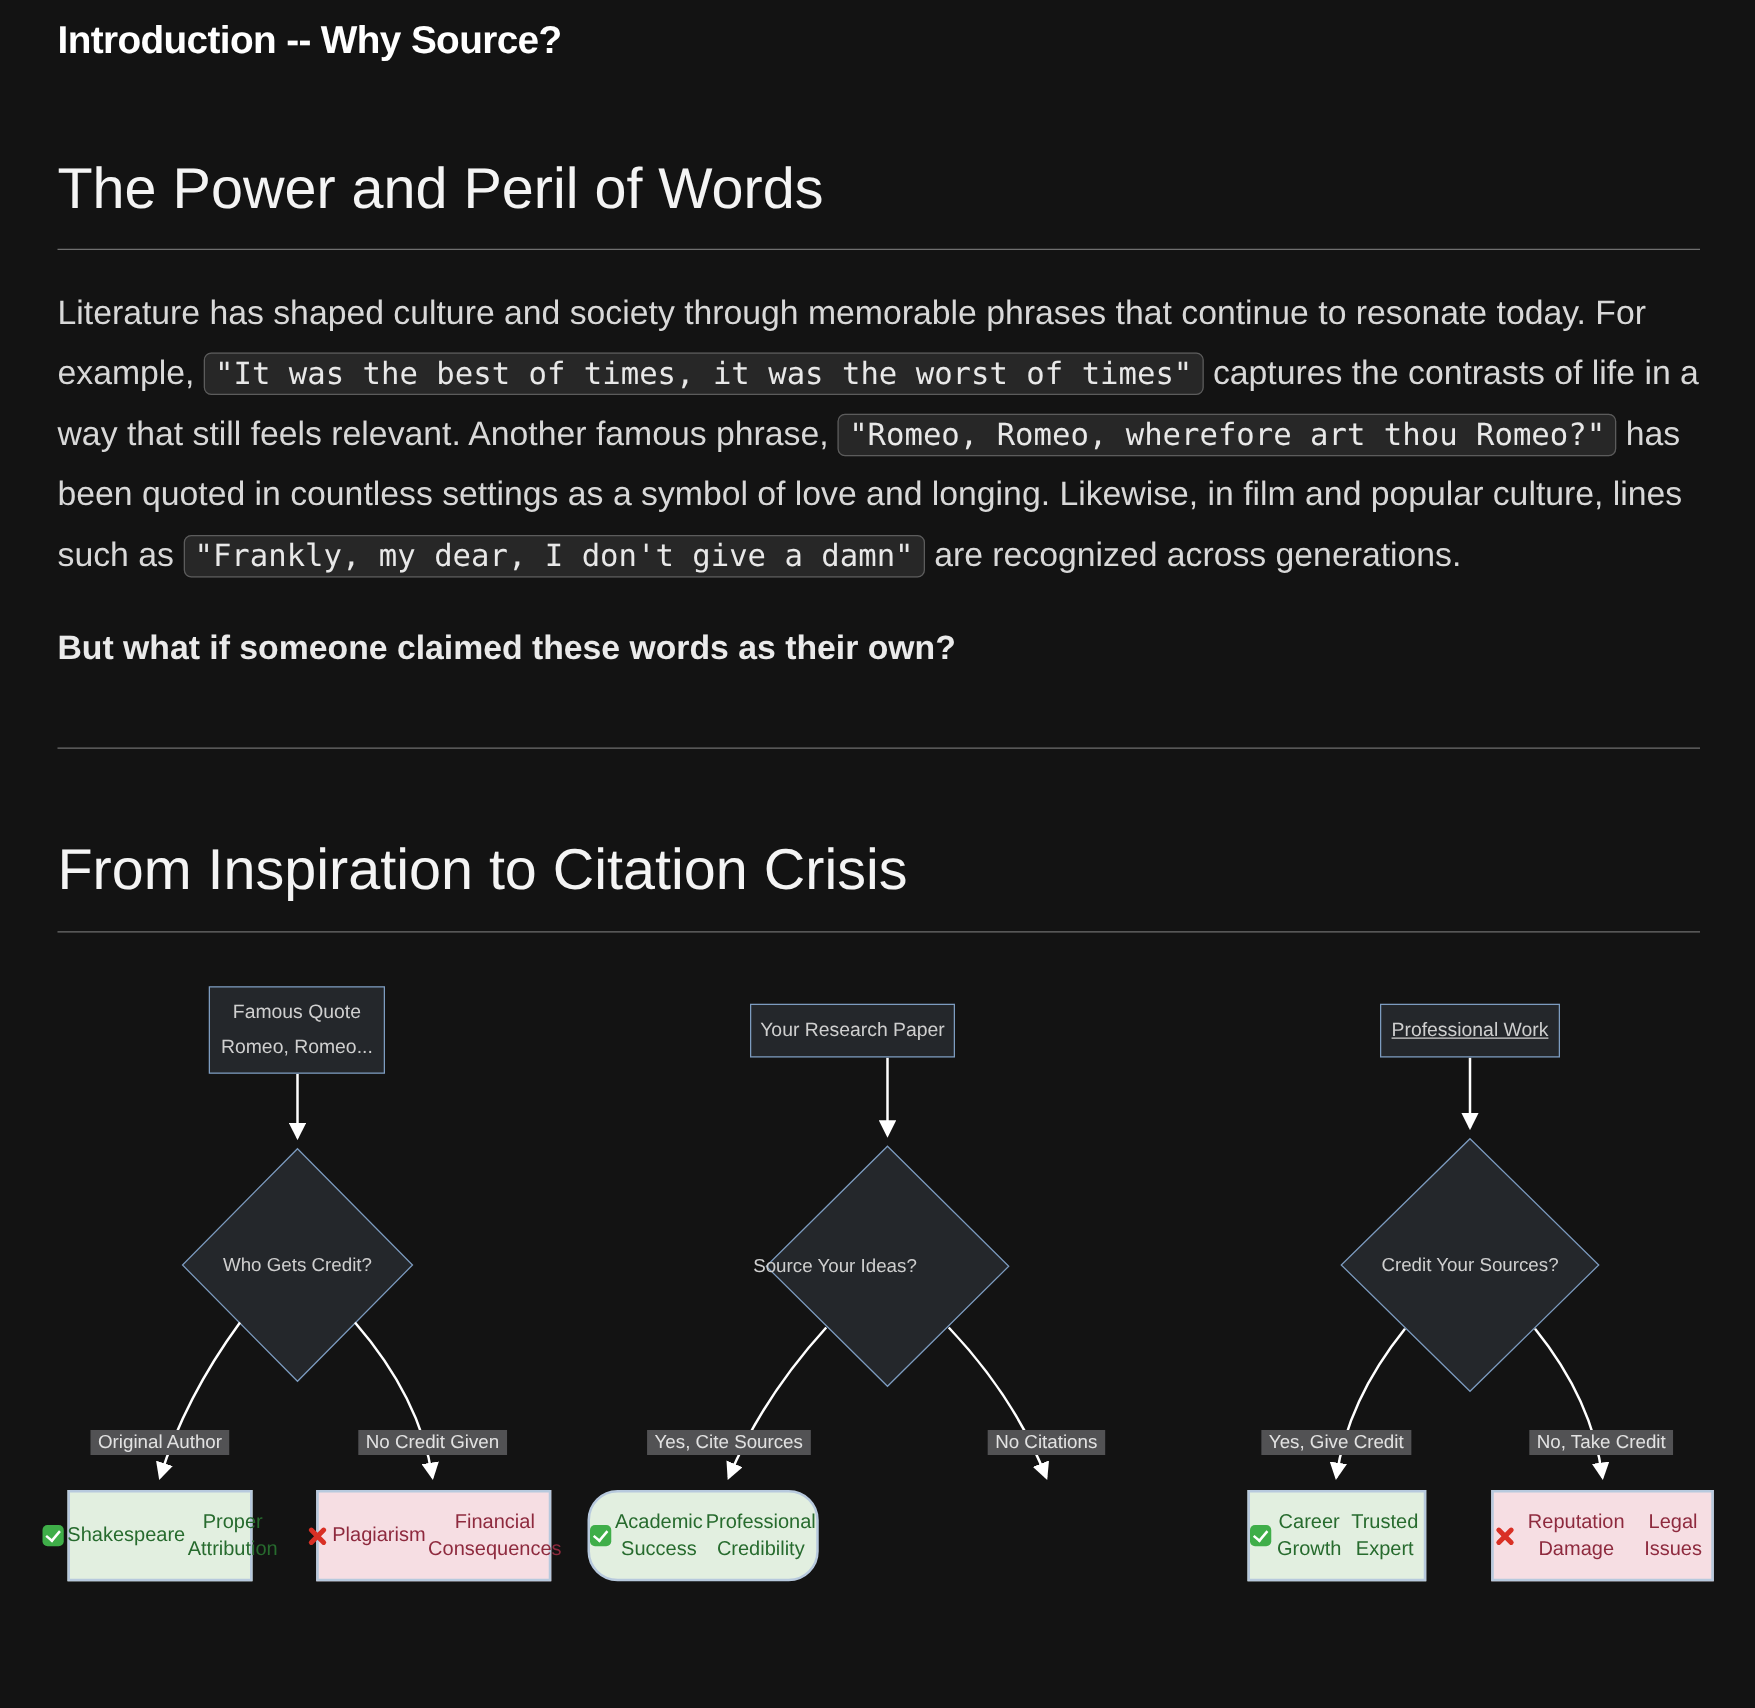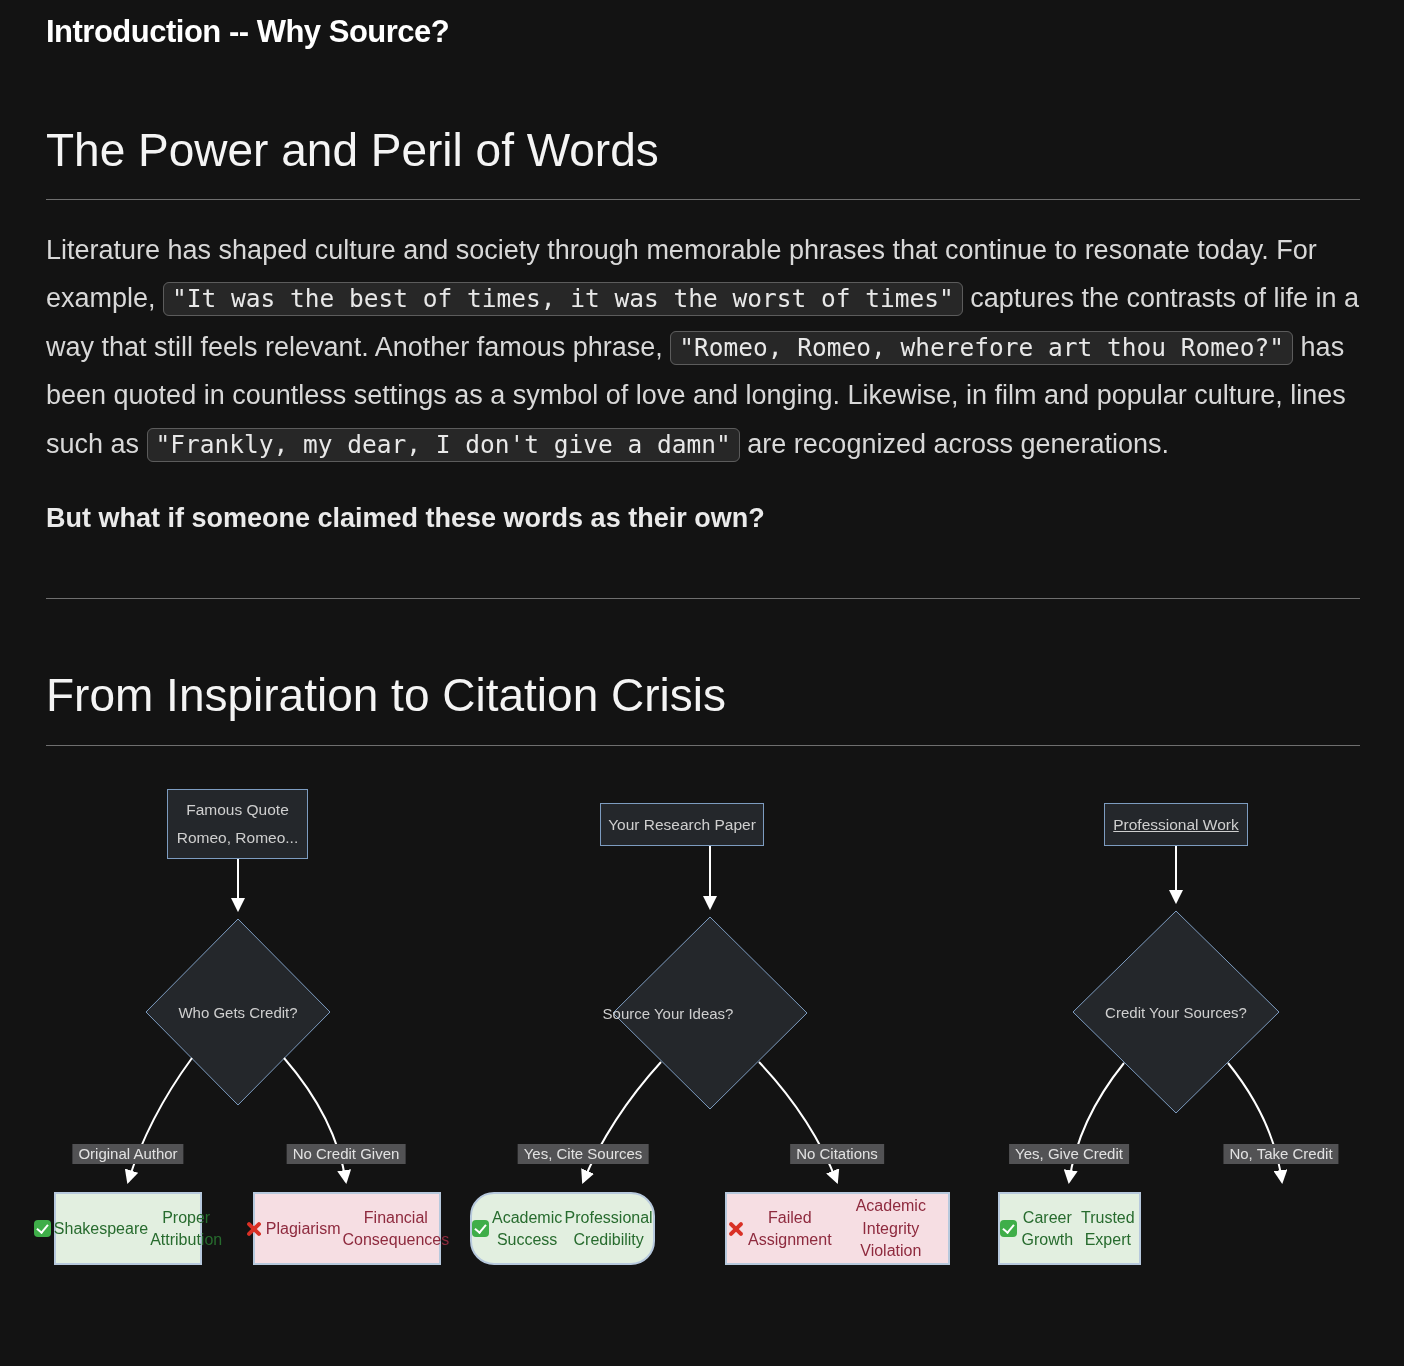--- a/index.html
+++ b/index.html
@@ -173,27 +173,27 @@
     </div>
     <div>Financial Consequences</div>
   </div>
   <div class="outcome success" id="out3">
     <div class="outcome-title">
       <span class="check-icon"></span>
       <span>Academic Success</span>
     </div>
     <div>Professional Credibility</div>
   </div>
-  <div class="outcome danger" id="out4">
-    <div class="outcome-title">
-      <span class="cross-icon"></span>
-      <span>Failed Assignment</span>
-    </div>
-    <div>Academic Integrity Violation</div>
-  </div>
   <div class="outcome success" id="out5">
     <div class="outcome-title">
       <span class="check-icon"></span>
       <span>Career Growth</span>
     </div>
     <div>Trusted Expert</div>
   </div>
+  <div class="outcome danger" id="out6">
+    <div class="outcome-title">
+      <span class="cross-icon"></span>
+      <span>Reputation Damage</span>
+    </div>
+    <div>Legal Issues</div>
+  </div>
 </div>
 
 </body></html>

